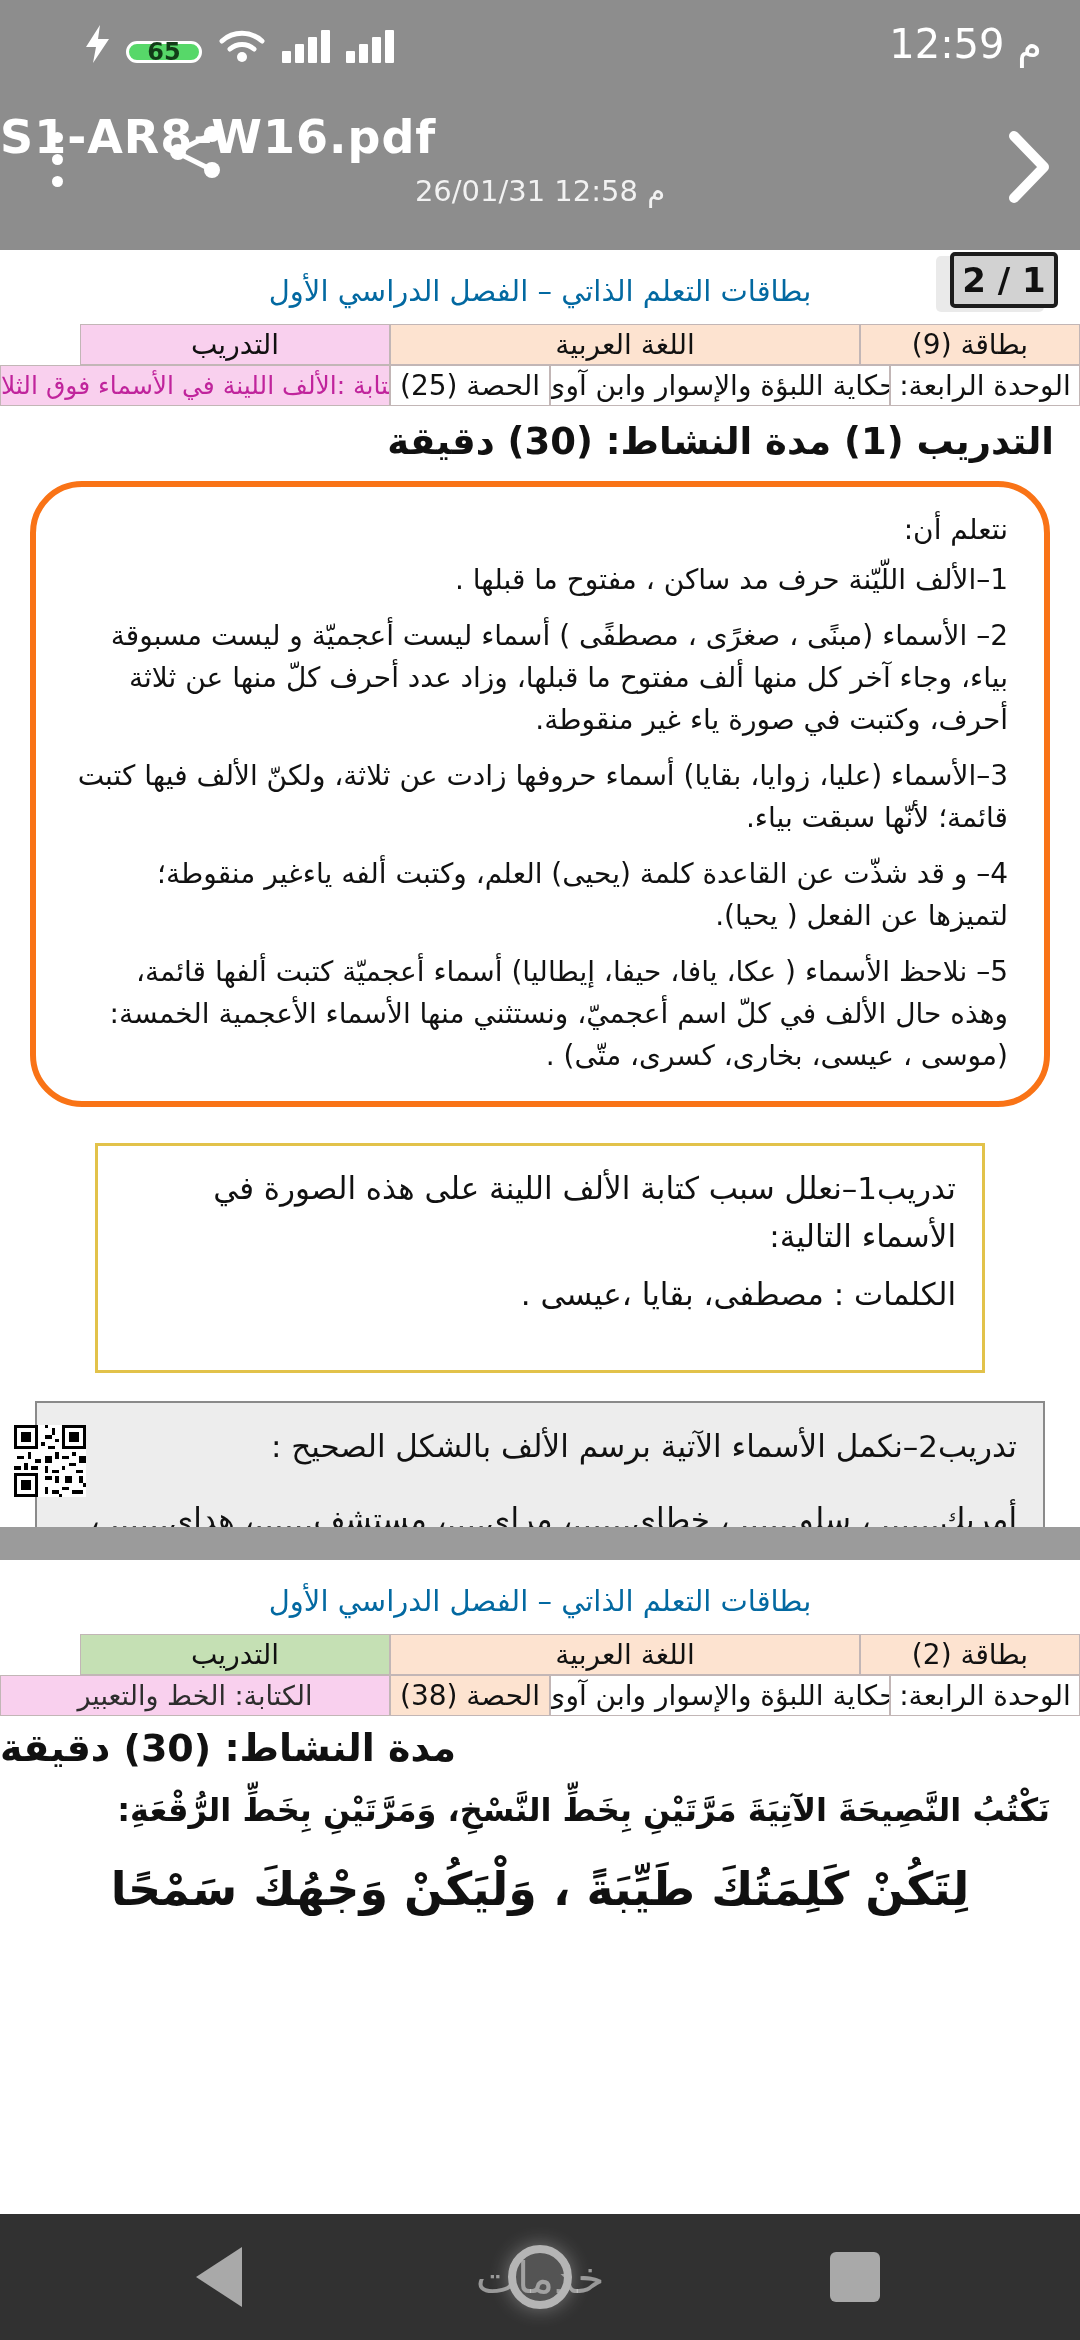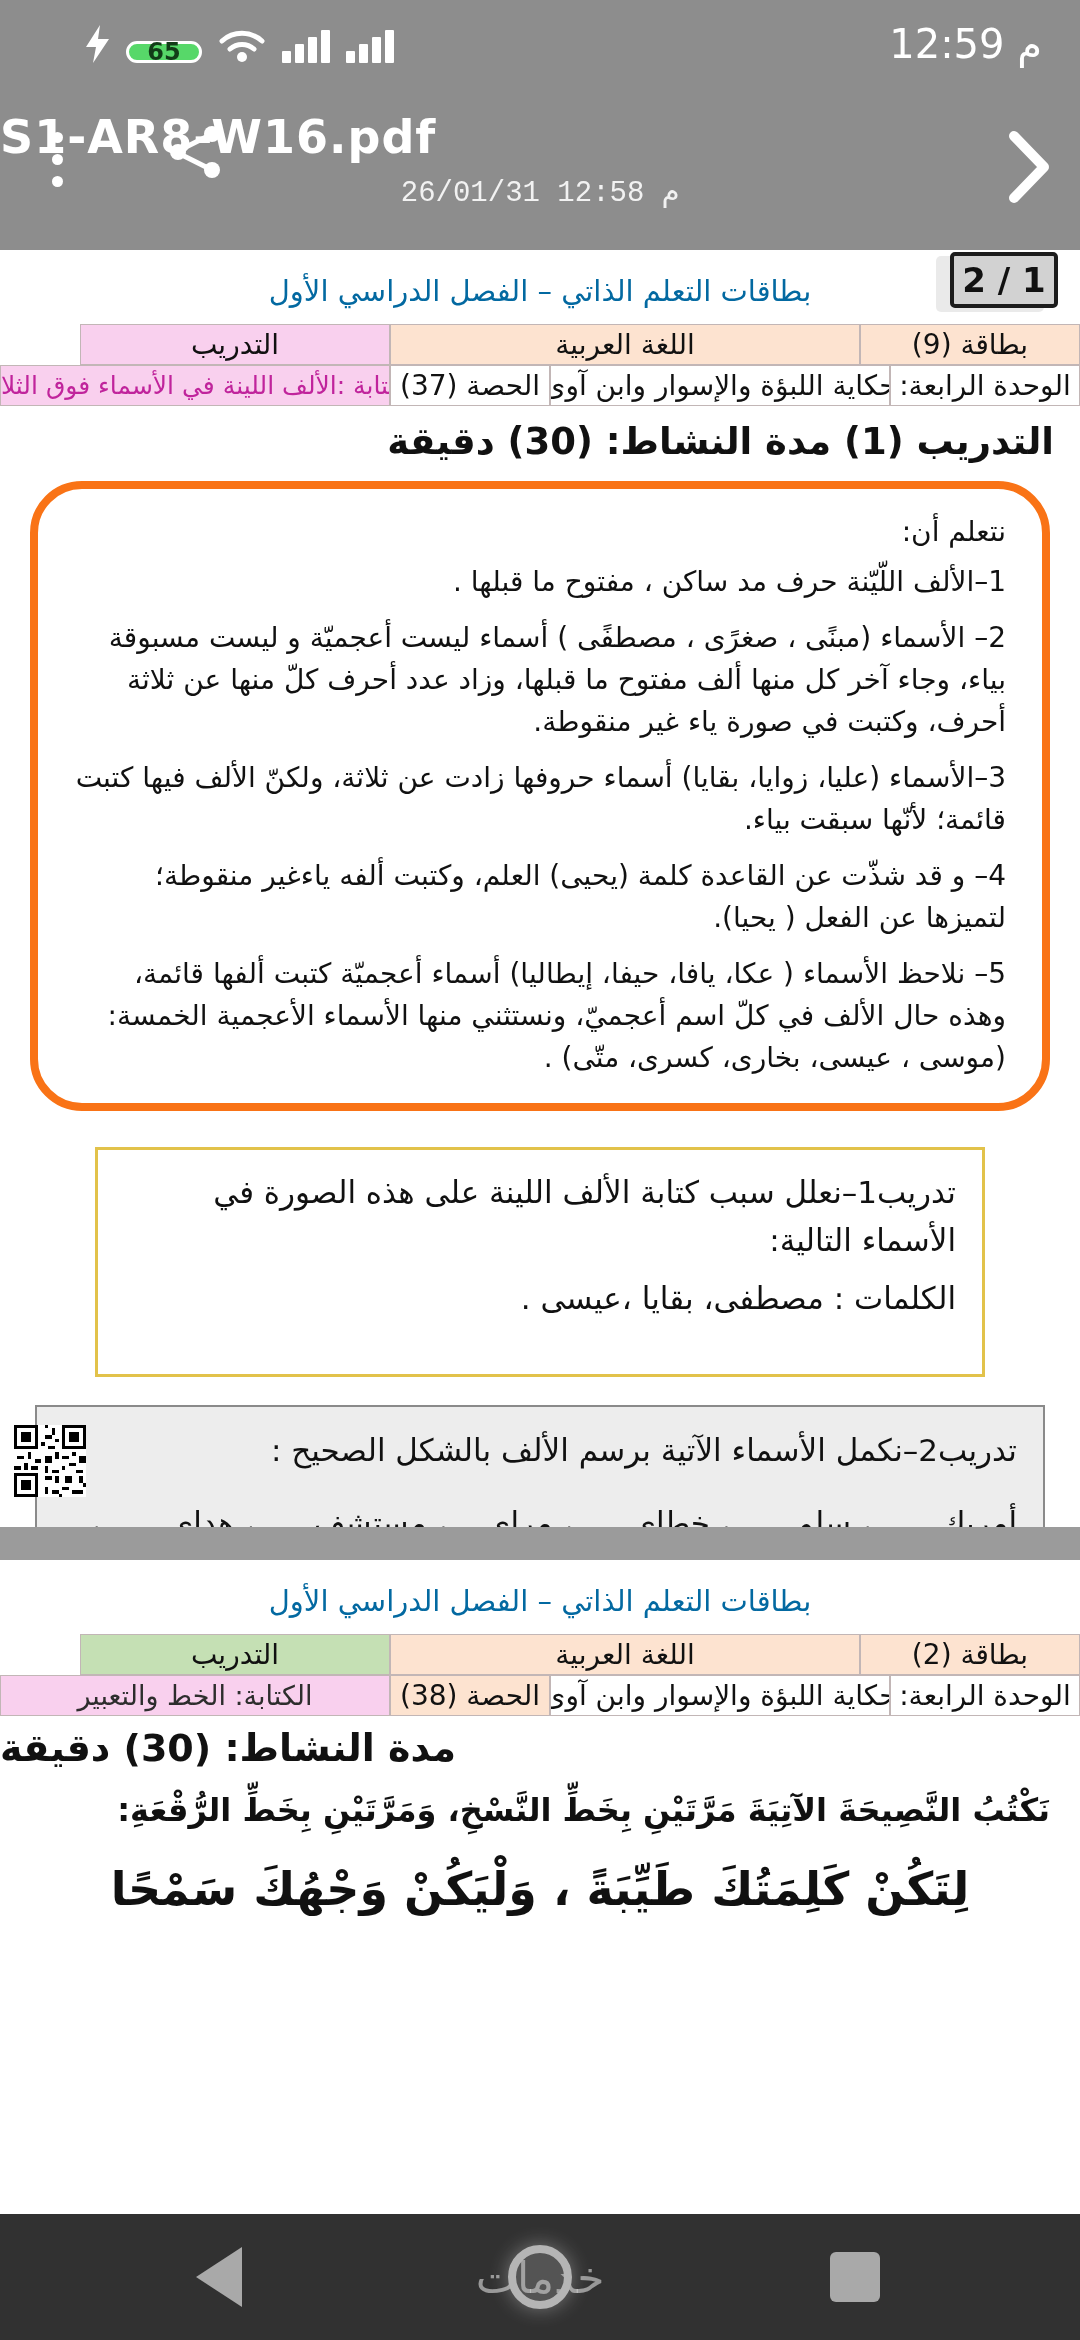--- a/index.html
+++ b/index.html
@@ -32,21 +32,21 @@
 
   
   .app-header{height:162px;background:#8d8d8d;position:relative;color:#fff;}
   .menu-dots{position:absolute;left:52px;top:44px;display:flex;flex-direction:column;gap:11px;cursor:pointer;}
   .menu-dots i{width:11px;height:11px;border-radius:50%;background:#fff;display:block;}
   .share-wrap{position:absolute;left:168px;top:36px;cursor:pointer;}
   .header-title{
     text-align:left;font-size:46px;font-weight:bold;padding-top:22px;
     direction:ltr;letter-spacing:1px;
   }
-  .header-sub{text-align:center;font-size:29px;margin-top:10px;direction:ltr;color:#f2f2f2;font-family:Liberation Mono, monospace;}
+  .header-sub{text-align:center;font-size:29px;margin-top:10px;direction:ltr;color:#f2f2f2;}
   .chevron-wrap{position:absolute;right:28px;top:40px;cursor:pointer;}
 
   
   .page-indicator{
     position:absolute;top:252px;right:22px;z-index:6;
     background:#d2d2d2;border:4px solid #1c1c1c;border-radius:5px;
     min-width:108px;height:56px;box-sizing:border-box;
     display:flex;align-items:center;justify-content:center;
     font-size:34px;font-weight:bold;color:#111;direction:rtl;
     box-shadow:-14px 4px 0 rgba(230,230,230,.85);
@@ -71,21 +71,21 @@
   .w-unitl{width:190px}.w-unitv{width:340px}.w-sess{width:160px}.w-topic{width:390px}
   .bg-peach{background:#fde3d0;}
   .bg-pink{background:#f9d0ee;}
   .bg-green{background:#c5e0b4;}
   .txt-magenta{color:#c0249c;font-size:25px;}
   .topic2{color:#2d2d2d;font-size:27px;}
 
   .activity-title{font-size:37px;font-weight:bold;text-align:right;padding:14px 26px 0 0;}
 
   .learn-box{
-    margin:18px 30px 0;border:8px solid #f97316;border-radius:52px;
+    margin:18px 30px 0;border:6px solid #f97316;border-radius:52px;
     padding:22px 36px 24px;font-size:28px;line-height:1.5;text-align:right;
   }
   .learn-box p{margin:0 0 14px;}
   .learn-box p.intro{margin-bottom:8px;}
   .learn-box p:last-child{margin-bottom:0;}
 
   .ex1-box{
     margin:36px 95px 0;border:3px solid #e2c24a;background:#fff;
     padding:18px 26px 52px;font-size:31px;line-height:1.55;text-align:right;
   }
@@ -193,21 +193,21 @@
 
     <div class="ctable">
       <div class="crow">
         <div class="ccell w-badge bg-peach">بطاقة (9)</div>
         <div class="ccell w-subject bg-peach">اللغة العربية</div>
         <div class="ccell w-cat bg-pink">التدريب</div>
       </div>
       <div class="crow">
         <div class="ccell w-unitl">الوحدة الرابعة:</div>
         <div class="ccell w-unitv">حكاية اللبؤة والإسوار وابن آوى</div>
-        <div class="ccell w-sess">الحصة (37)</div>
+        <div class="ccell w-sess">الحصة (25)</div>
         <div class="ccell w-topic bg-pink txt-magenta">الكتابة :الألف اللينة في الأسماء فوق الثلاثية</div>
       </div>
     </div>
 
     <div class="activity-title">التدريب (1) مدة النشاط: (30) دقيقة</div>
 
     <div class="learn-box">
       <p class="intro">نتعلم أن:</p>
       <p>1–الألف اللّيّنة حرف مد ساكن ، مفتوح ما قبلها .</p>
       <p>2– الأسماء (مبنًى ، صغرًى ، مصطفًى ) أسماء ليست أعجميّة و ليست مسبوقة بياء، وجاء آخر كل منها ألف مفتوح ما قبلها، وزاد عدد أحرف كلّ منها عن ثلاثة أحرف، وكتبت في صورة ياء غير منقوطة.</p>

